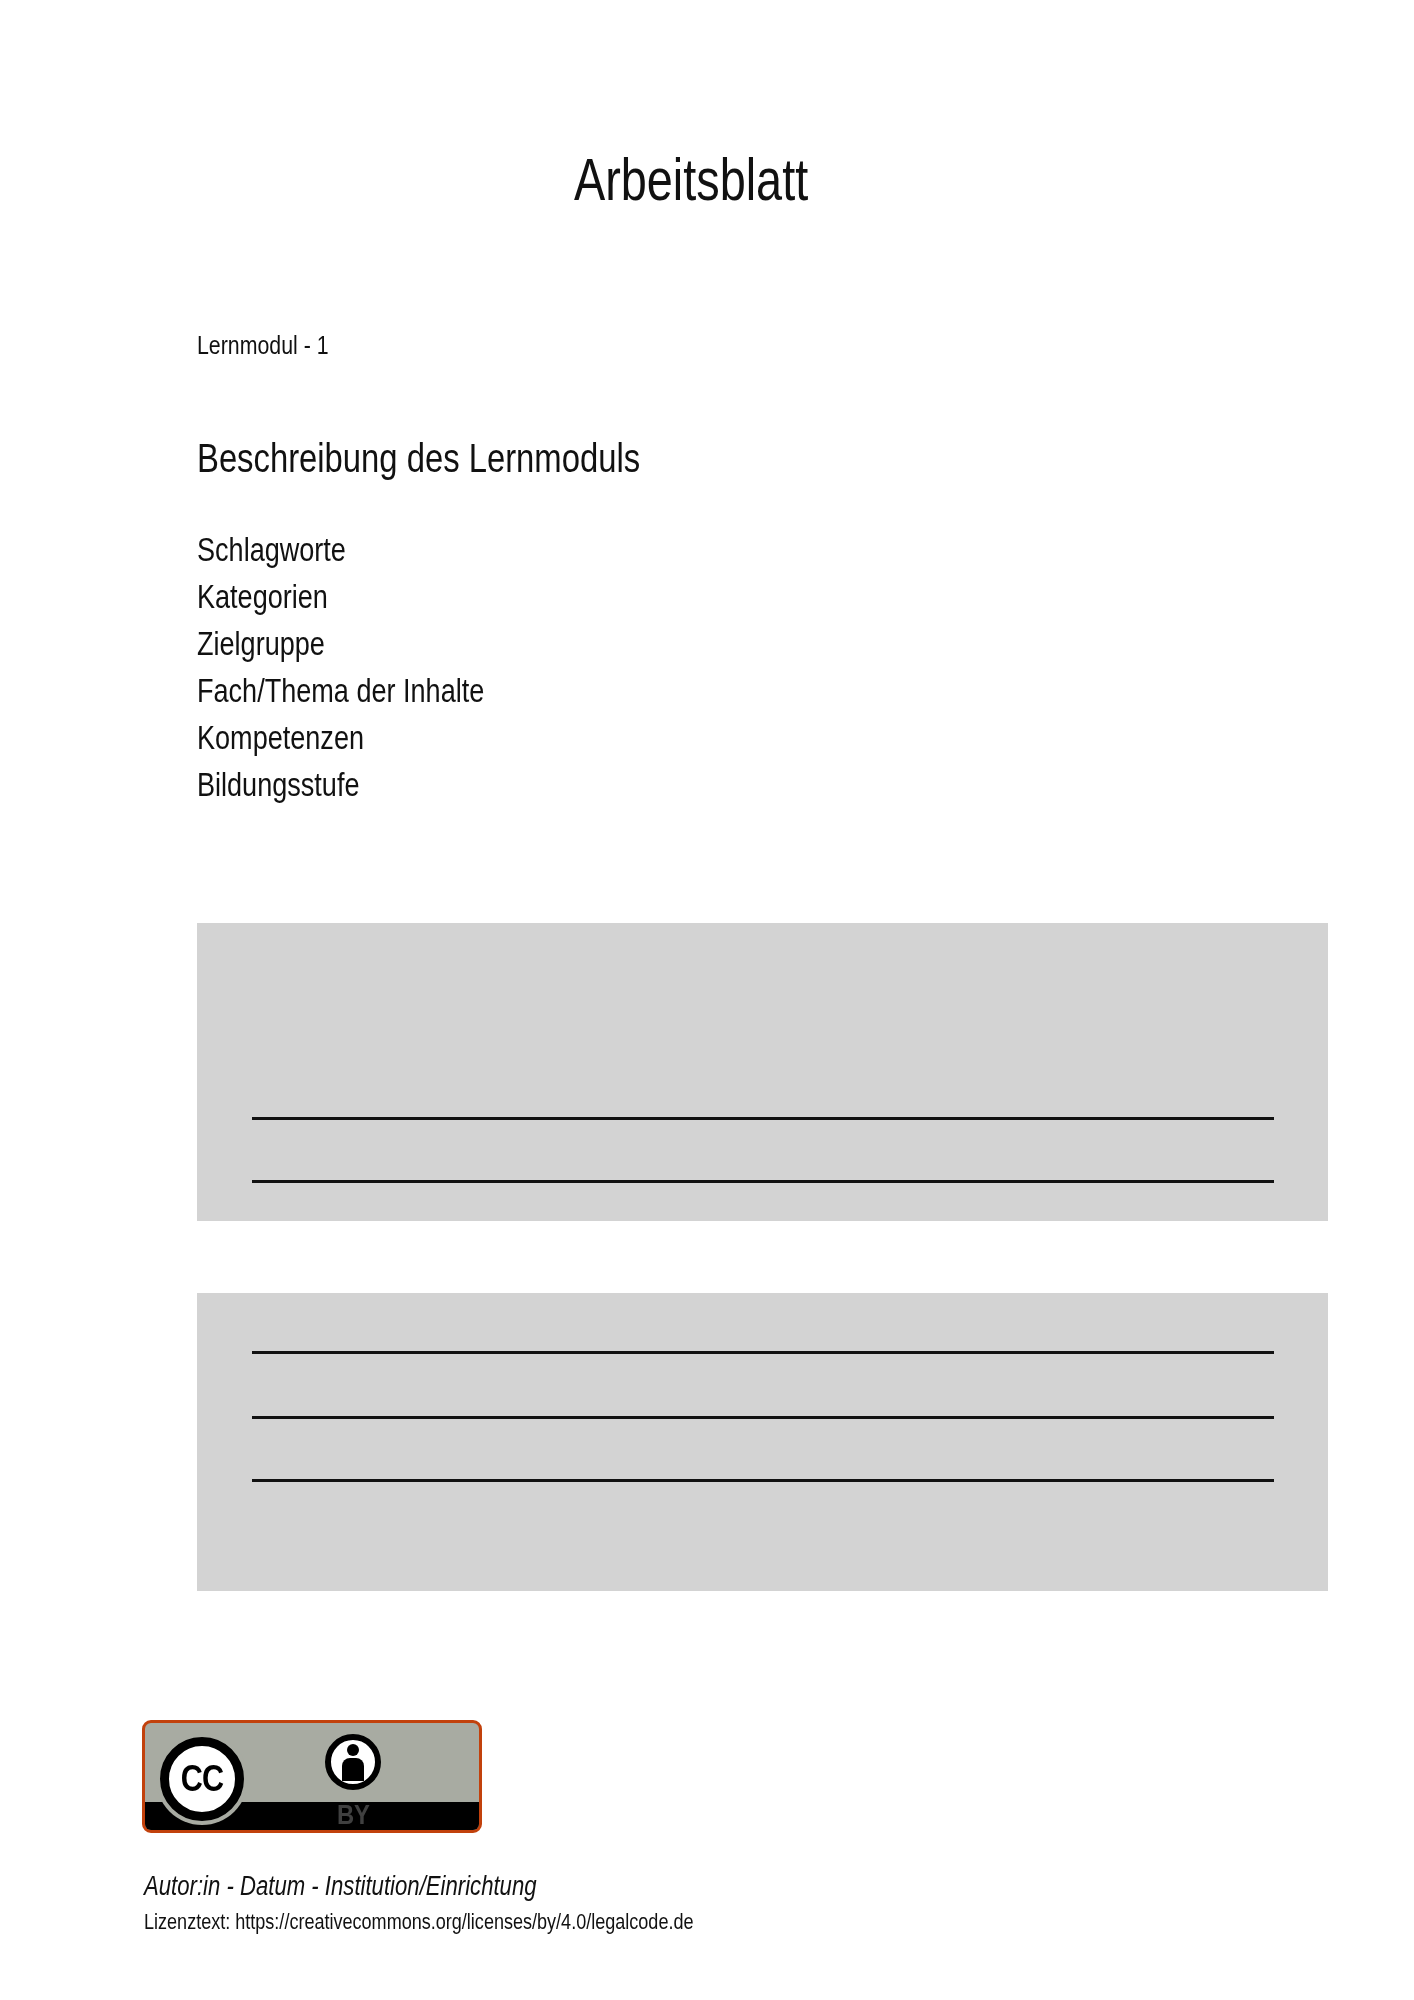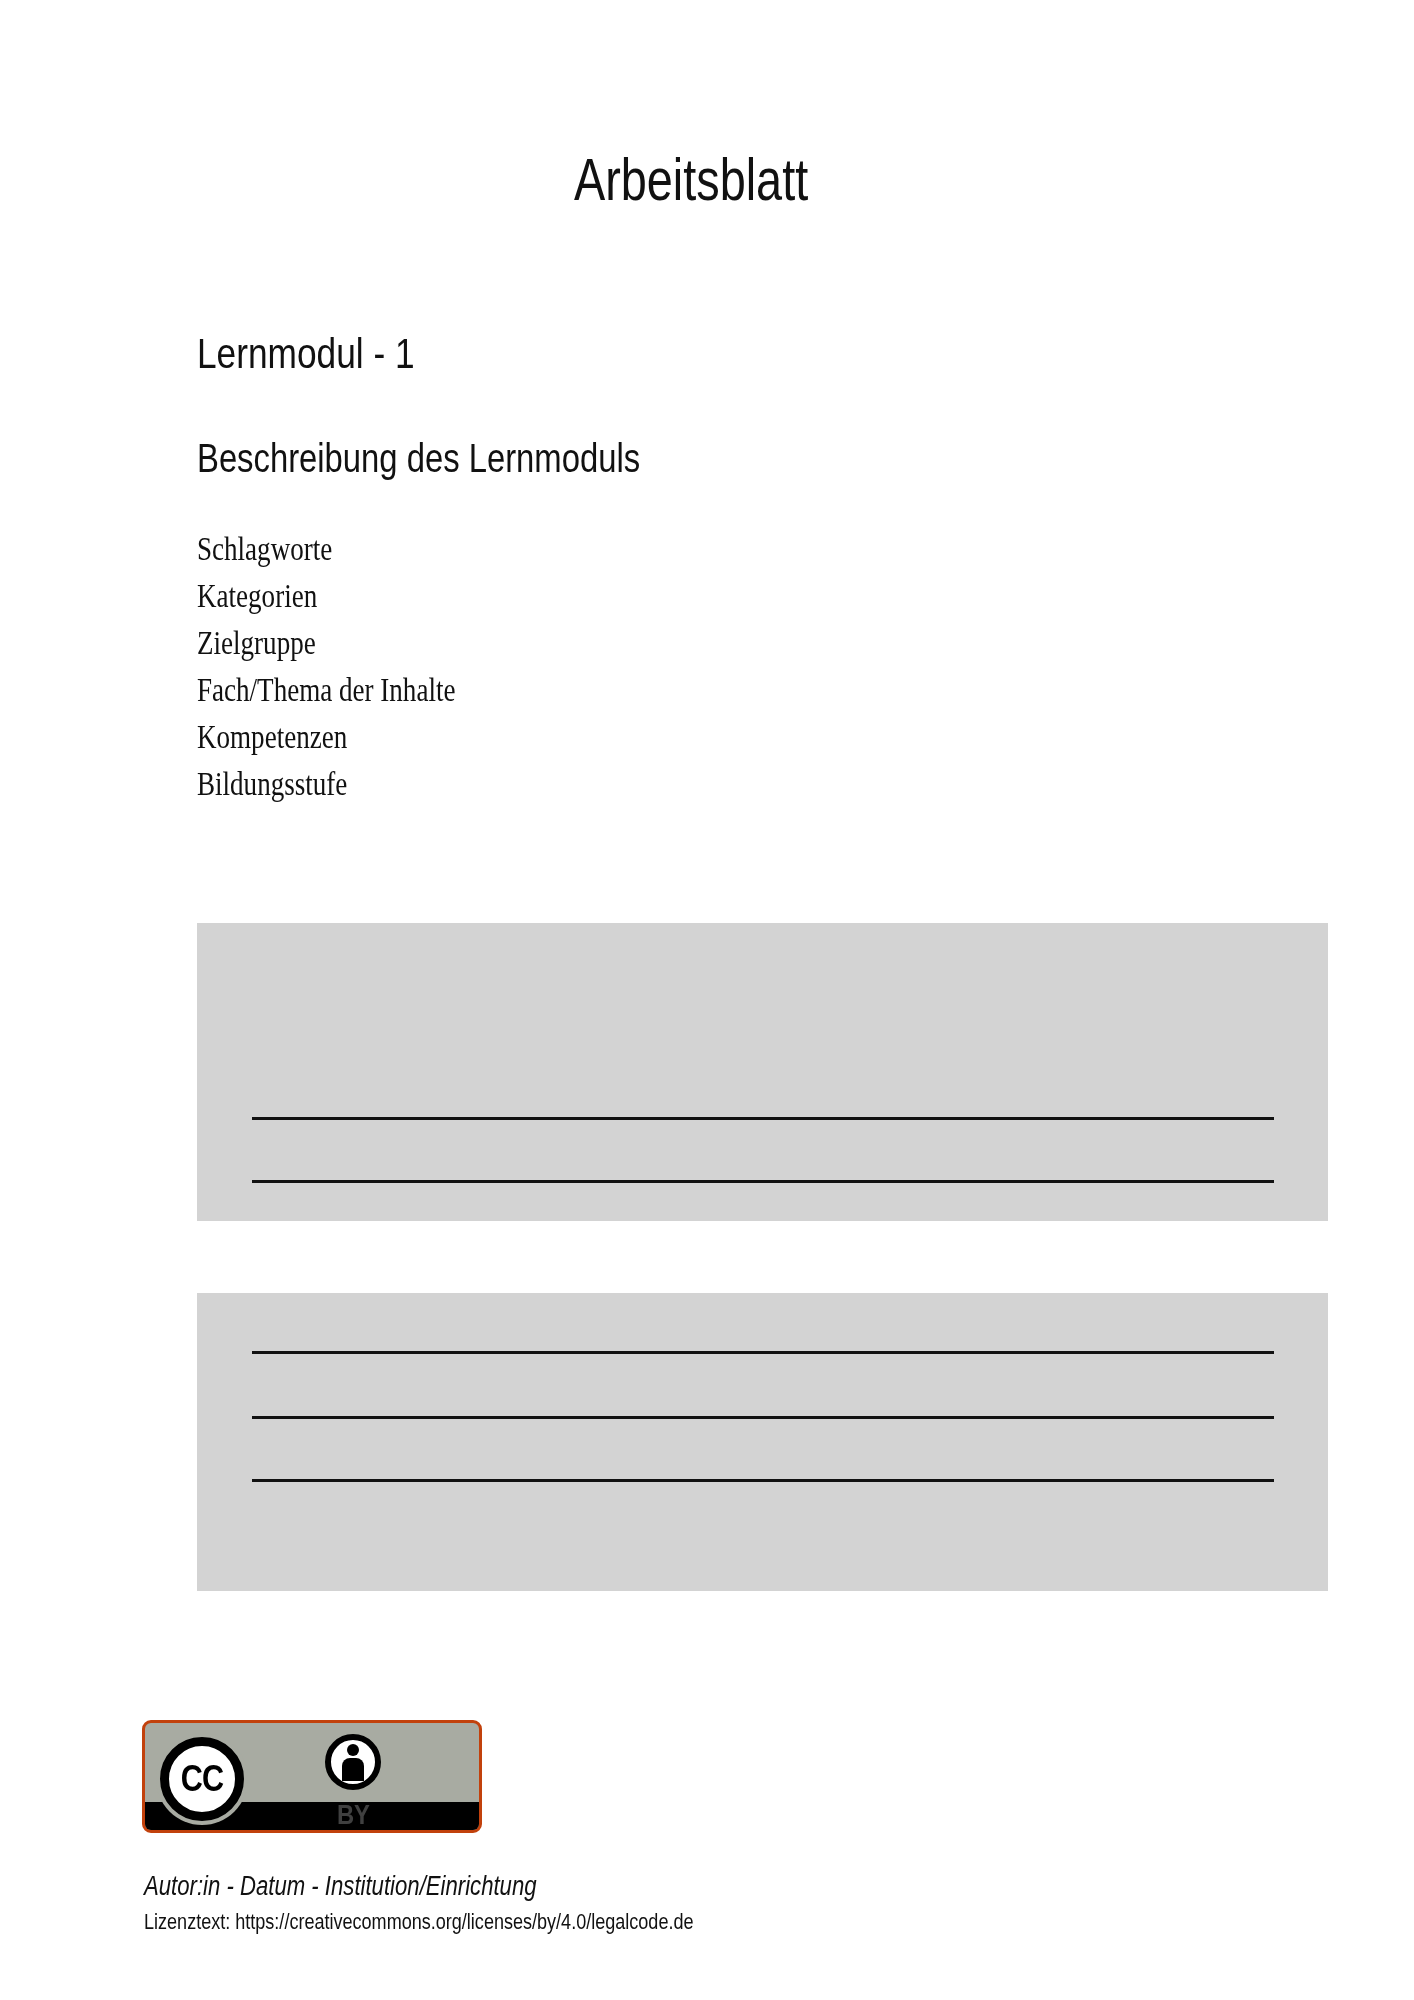--- a/index.html
+++ b/index.html
@@ -20,31 +20,31 @@
     white-space: nowrap;
   }
   .page-title-wrap {
     left: -16px; top: 150px; width: 1414px;
     text-align: center;
     font-size: 60px; line-height: 1; font-weight: 400;
   }
   .page-title-wrap .cx { transform: scaleX(0.78); transform-origin: 50% 50%; }
   .module-heading {
     left: 197px; top: 332px;
-    font-size: 43px; line-height: 1;
+    font-size: 26px; line-height: 1;
   }
   .description-label {
     left: 197px; top: 438px;
     font-size: 40px; line-height: 1;
   }
   .meta-list {
     left: 197px; top: 526px;
     font-size: 33px; line-height: 47px;
   }
-  .meta-list .meta-item { display: block; font-family: Liberation Serif, serif; }
+  .meta-list .meta-item { display: block; }
   .writing-area {
     left: 197px; width: 1131px; height: 298px;
     background: #d3d3d3;
   }
   .writing-area.first  { top: 923px; }
   .writing-area.second { top: 1293px; }
   .ruled-line {
     position: absolute;
     left: 55px; width: 1022px; height: 3px;
     background: #111111;

